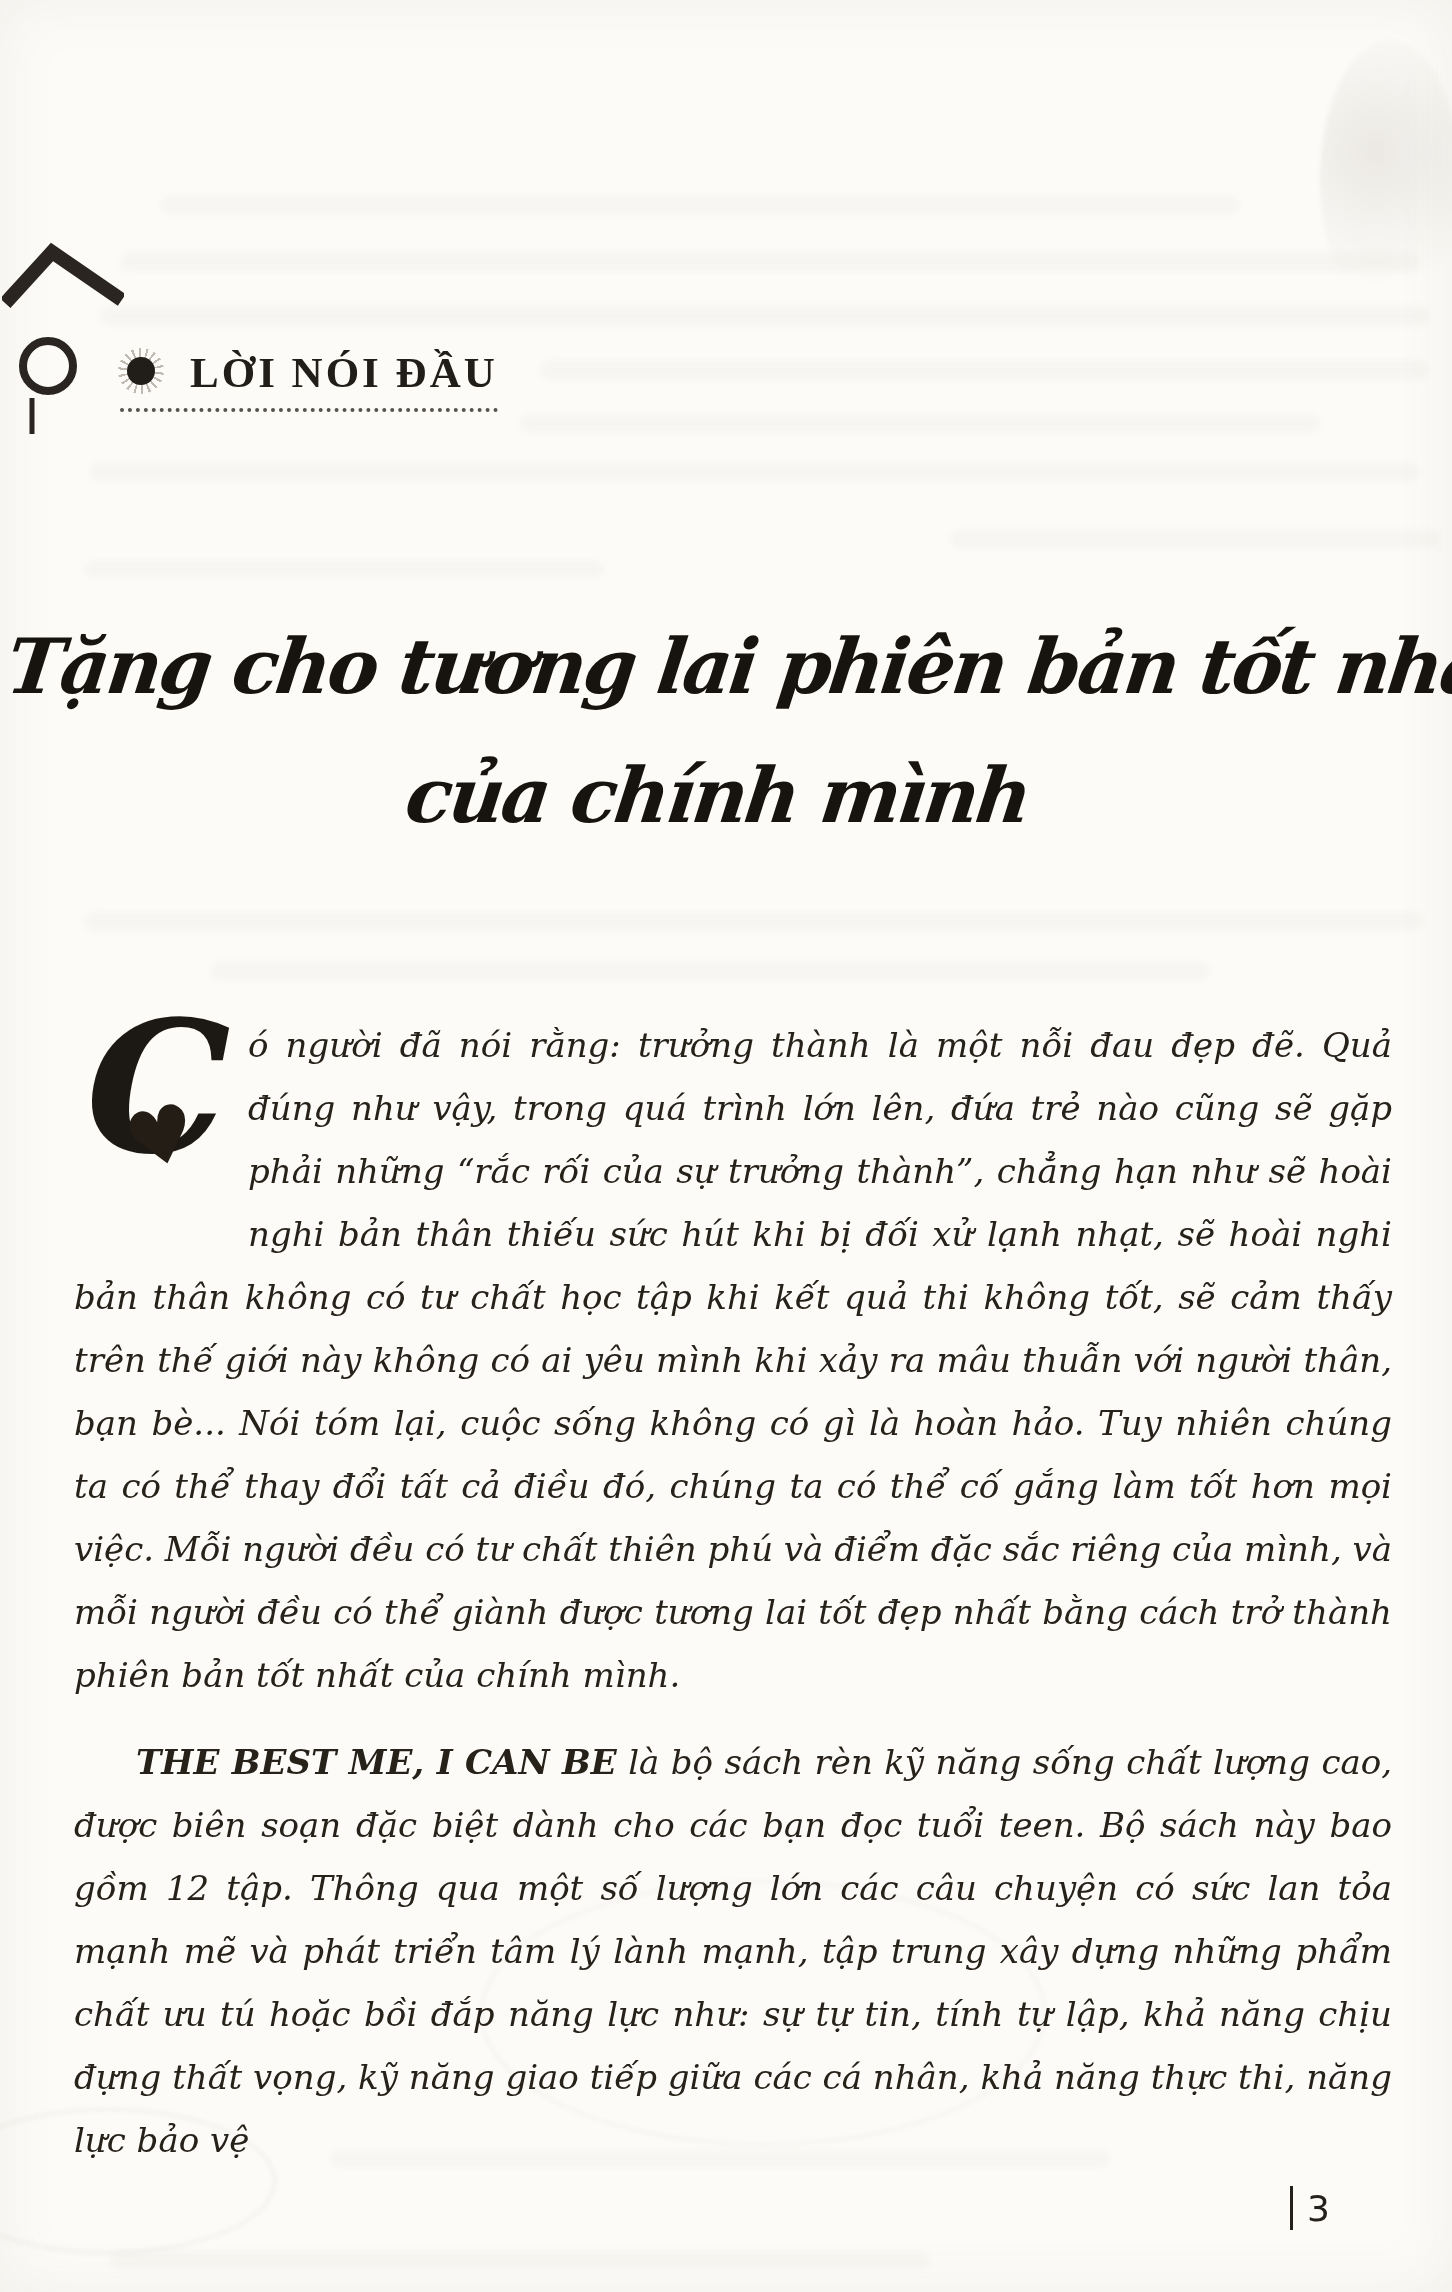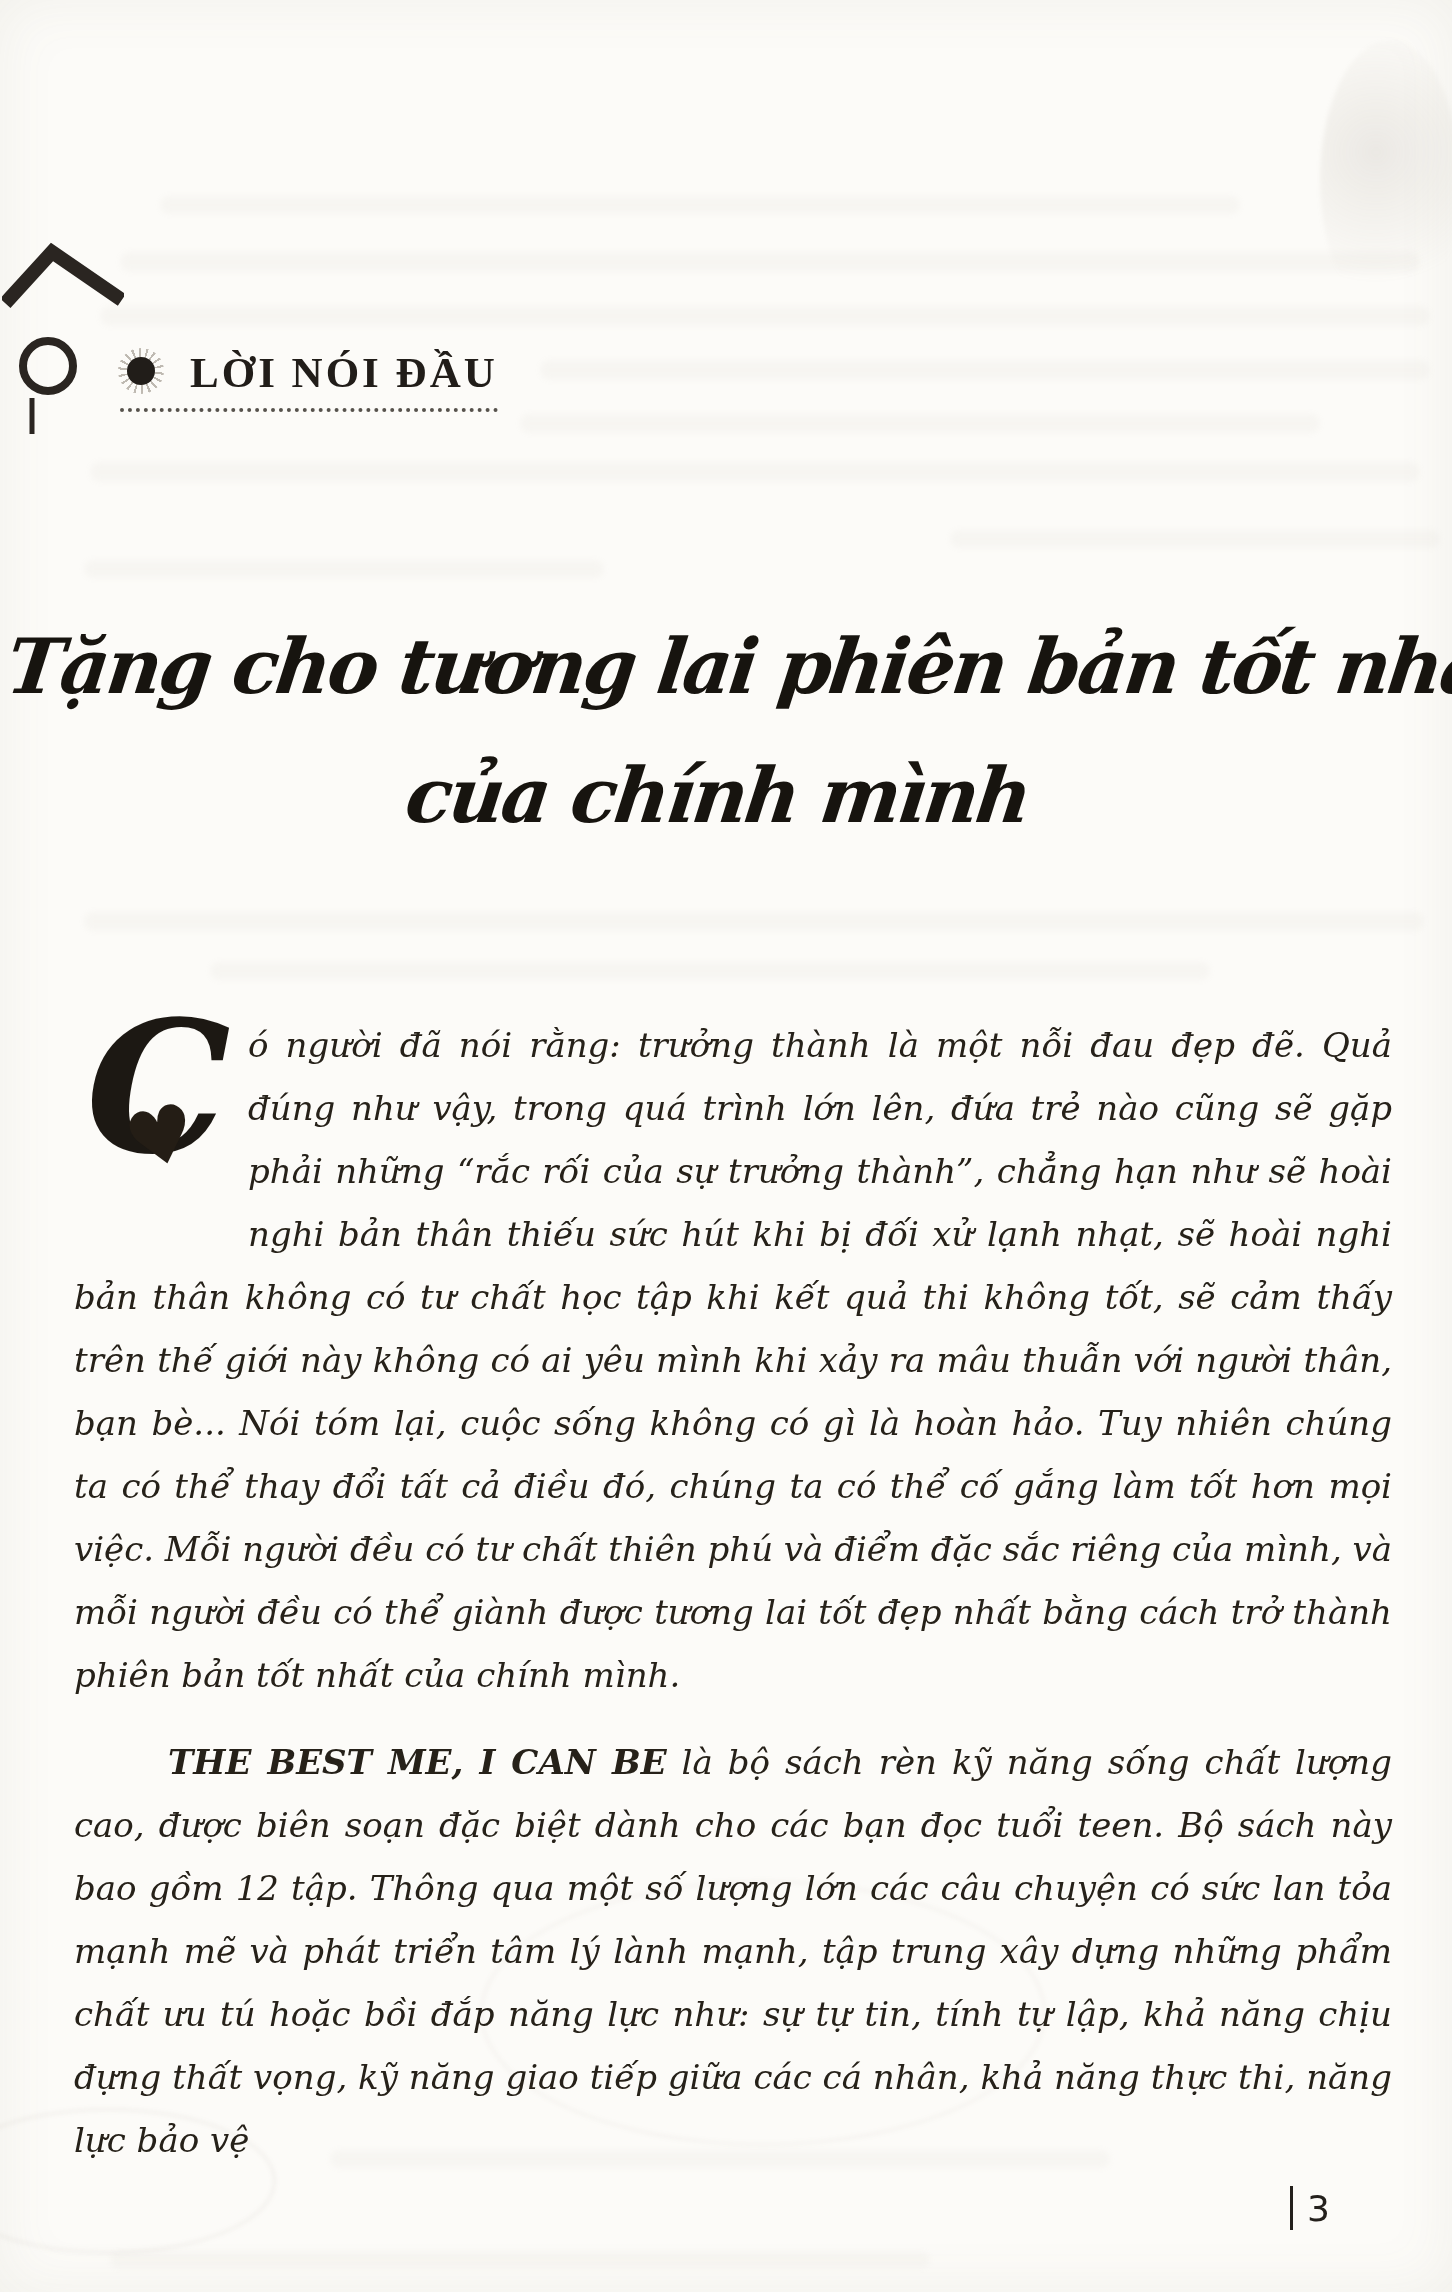--- a/index.html
+++ b/index.html
@@ -87,21 +87,21 @@
   .body-block{
     position:absolute;left:74px;top:1014px;width:1318px;
     font-family:"DejaVu Serif", serif;
     font-style:italic;
     font-size:34px;line-height:63px;
     text-align:justify;
     color:#262119;
   }
   .body-block p{margin:0;}
   .p2{margin-top:24px !important;text-indent:62px;}
-  .p2 .lead{font-weight:700;margin-left:32px;}
+  .p2 .lead{font-weight:700;}
 
   .dropcap-wrap{
     float:left;
     position:relative;
     width:152px;height:186px;
     margin:8px 10px 0 12px;
   }
   .dropcap-letter{
     position:absolute;left:0;top:-26px;
     font-size:182px;line-height:182px;

